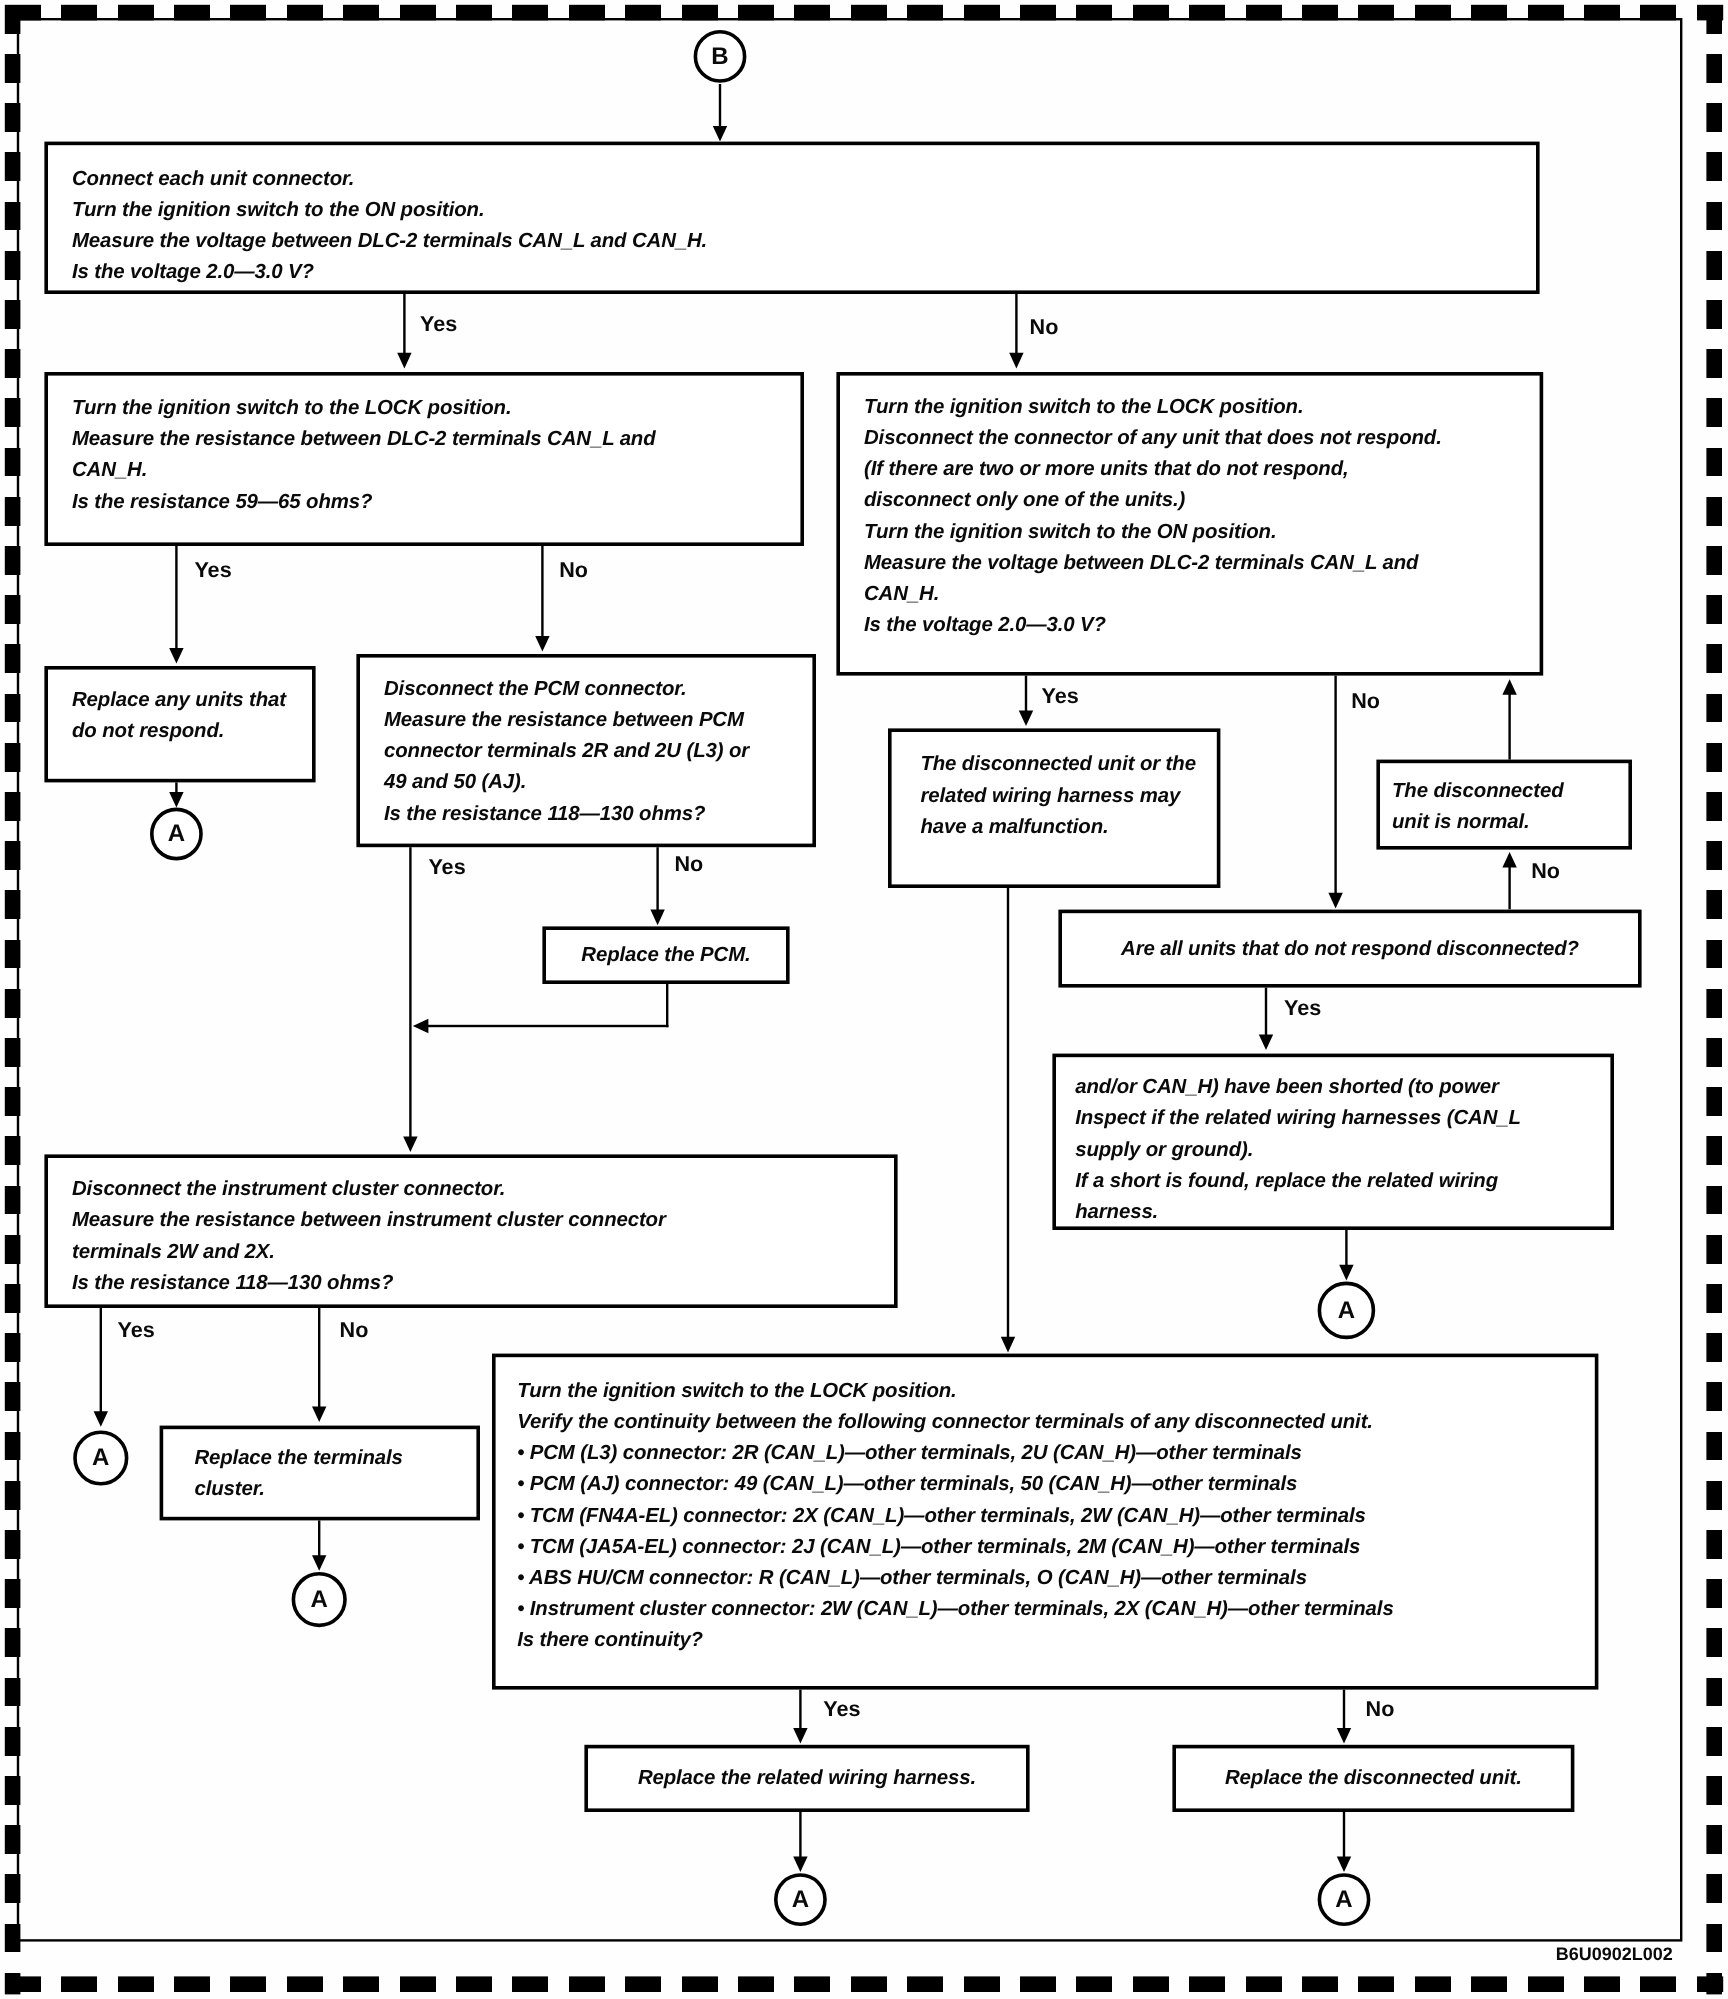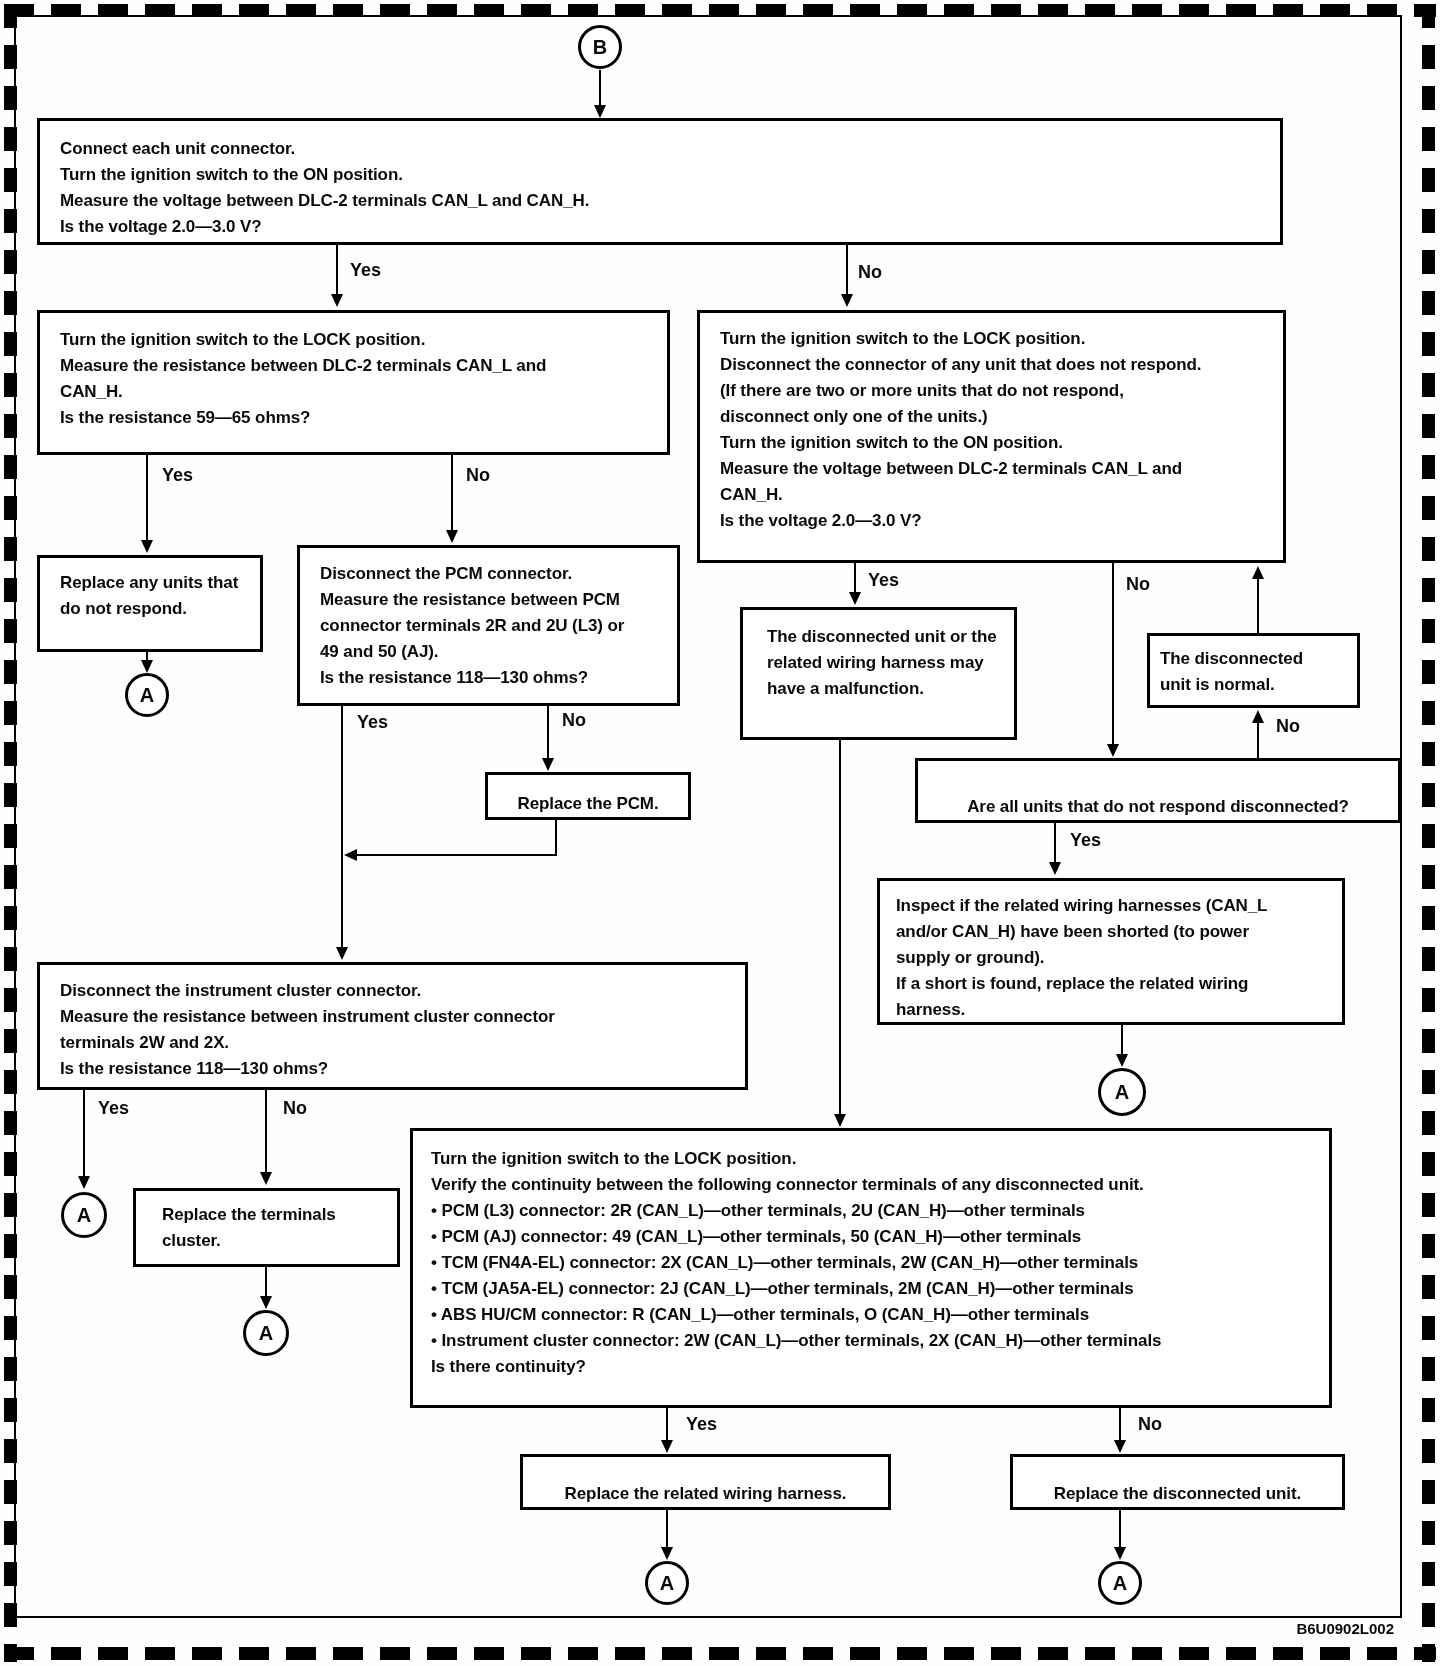--- a/index.html
+++ b/index.html
@@ -16,22 +16,22 @@
   .dash-v{position:absolute;width:13px;top:4px;bottom:4px;
     background:repeating-linear-gradient(180deg,#000 0 24px,transparent 24px 41px);}
   .dash-left{left:4px;}
   .dash-right{right:5px;}
   
   .inner-frame{position:absolute;left:14px;top:15px;width:1388px;height:1603px;
     border:2px solid #000;box-sizing:border-box;}
   
   .node{position:absolute;border:3px solid #000;box-sizing:border-box;background:#fff;
     padding:12px 8px 6px 20px;font-size:17px;font-weight:bold;letter-spacing:-0.1px;line-height:26px;}
-  .node .ln{white-space:nowrap;}
-  .node.center{display:flex;align-items:flex-end;justify-content:center;padding:0 6px;text-align:center;margin-left:33px;}
+  .node .ln{white-space:nowrap;font-style:italic;}
+  .node.center{display:flex;align-items:center;justify-content:center;padding:0 6px;text-align:center;}
   
   .circle{position:absolute;border:3px solid #000;border-radius:50%;box-sizing:border-box;
     display:flex;align-items:center;justify-content:center;background:#fff;
     font-size:20px;font-weight:bold;}
   
   .vline{position:absolute;width:2px;background:#000;}
   .hline{position:absolute;height:2px;background:#000;}
   .ah-down{position:absolute;width:0;height:0;
     border-left:6px solid transparent;border-right:6px solid transparent;border-top:13px solid #000;}
   .ah-up{position:absolute;width:0;height:0;
@@ -180,22 +180,22 @@
 
   <div class="node center" style="left:882px;top:758px;width:486px;height:65px;">
       <div class="ln">Are all units that do not respond disconnected?</div>
     </div>
 
   <div class="lbl" style="left:1070px;top:830px;">Yes</div>
   <div class="vline" style="left:1054px;top:823px;height:40px;"></div>
   <div class="ah-down" style="left:1049px;top:862px;"></div>
 
   <div class="node" style="left:877px;top:878px;width:468px;height:147px;padding-top:12px;padding-left:16px;">
+      <div class="ln">and/or CAN_H) have been shorted (to power</div>
       <div class="ln">Inspect if the related wiring harnesses (CAN_L</div>
-      <div class="ln">and/or CAN_H) have been shorted (to power</div>
       <div class="ln">supply or ground).</div>
       <div class="ln">If a short is found, replace the related wiring</div>
       <div class="ln">harness.</div>
     </div>
   <div class="vline" style="left:1121px;top:1025px;height:30px;"></div>
   <div class="ah-down" style="left:1116px;top:1054px;"></div>
   <div class="circle" style="left:1098px;top:1068px;width:48px;height:48px;">A</div>
 
   <div class="node" style="left:410px;top:1128px;width:922px;height:280px;padding-top:15px;padding-left:18px;">
       <div class="ln">Turn the ignition switch to the LOCK position.</div>

